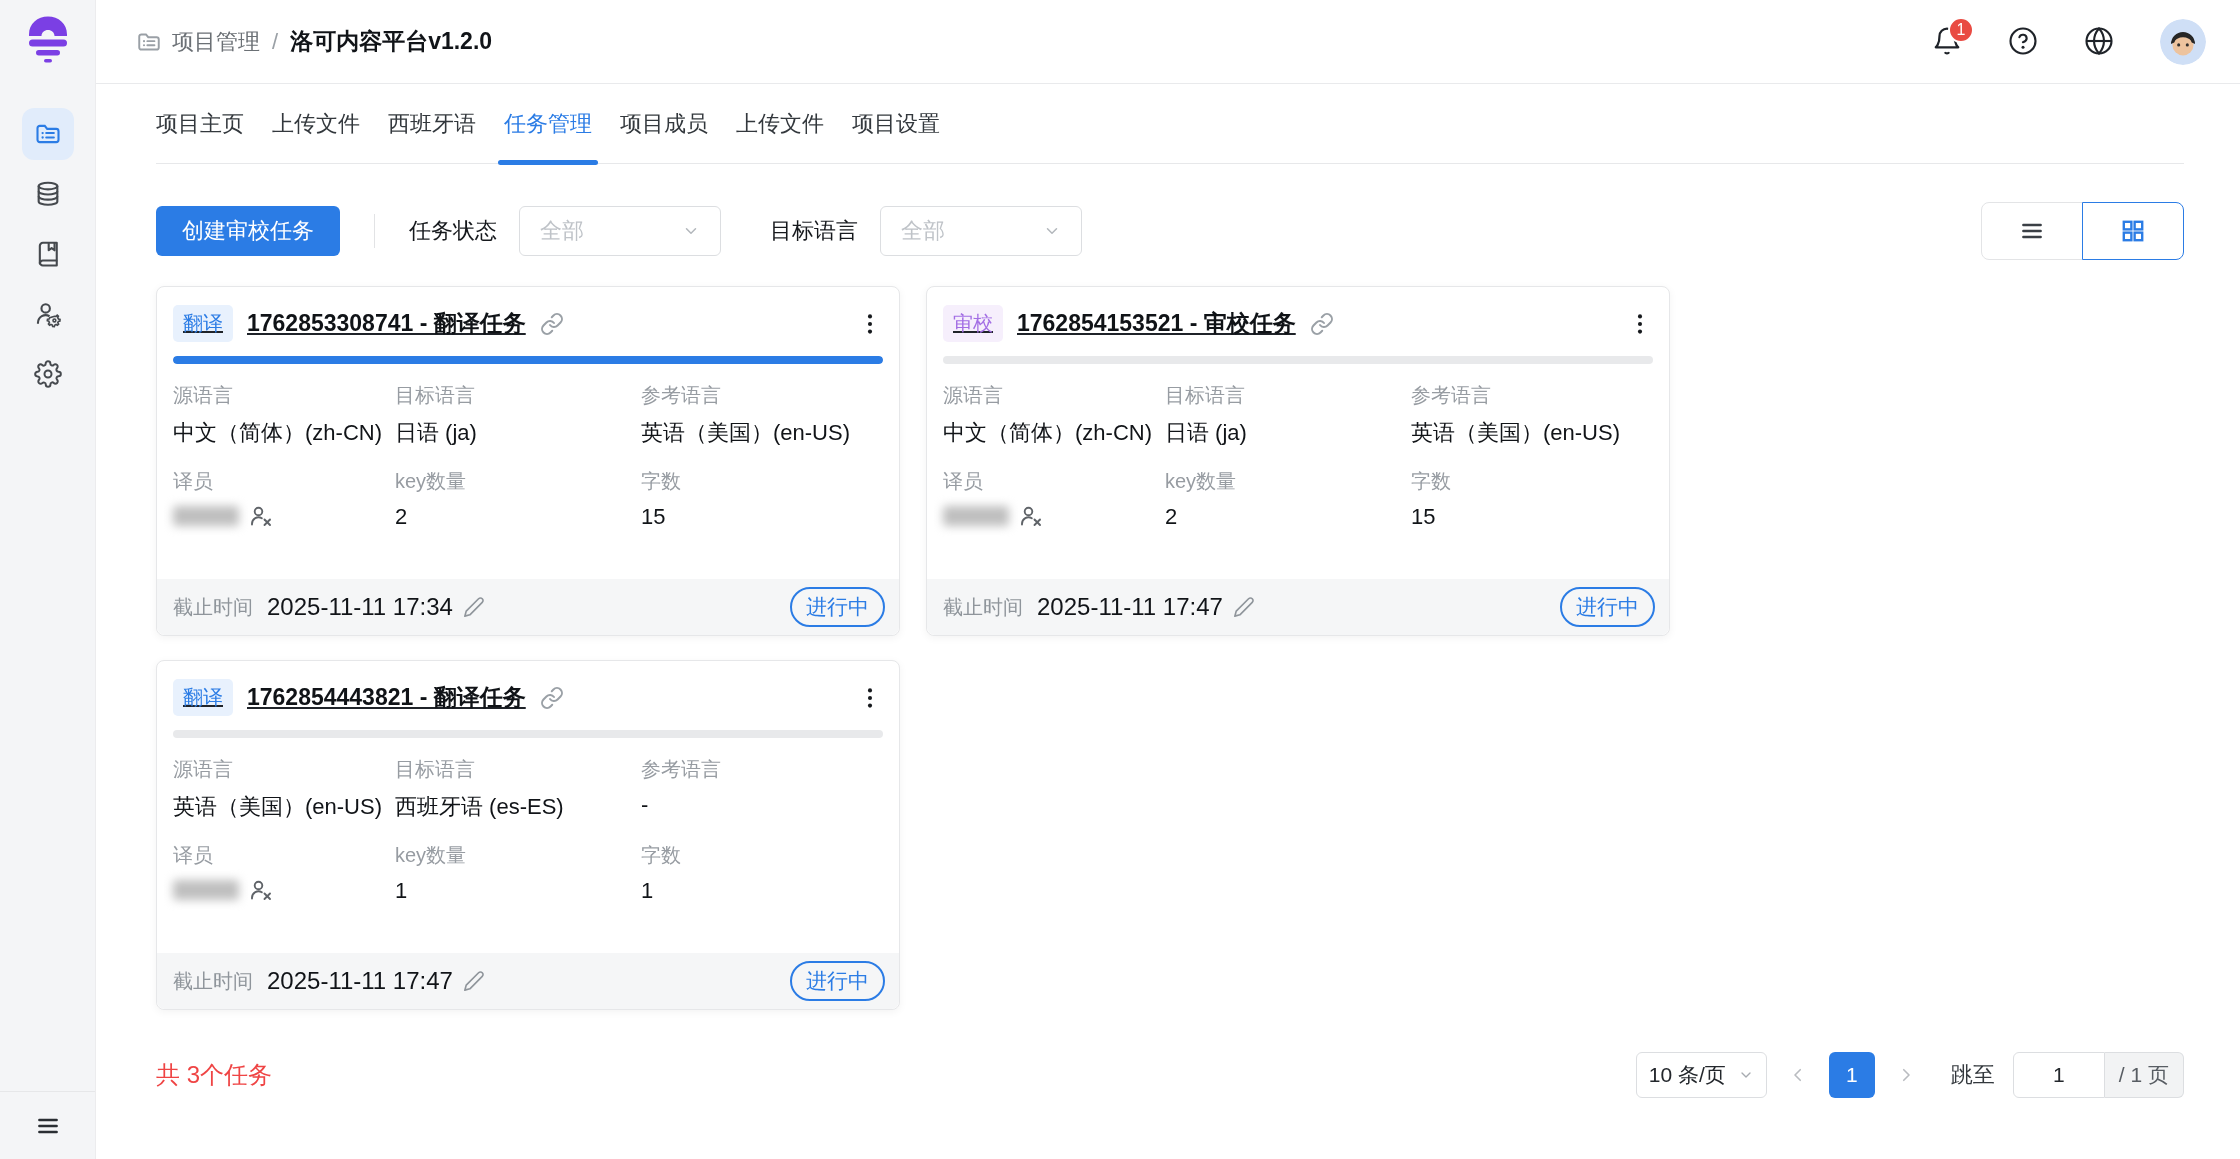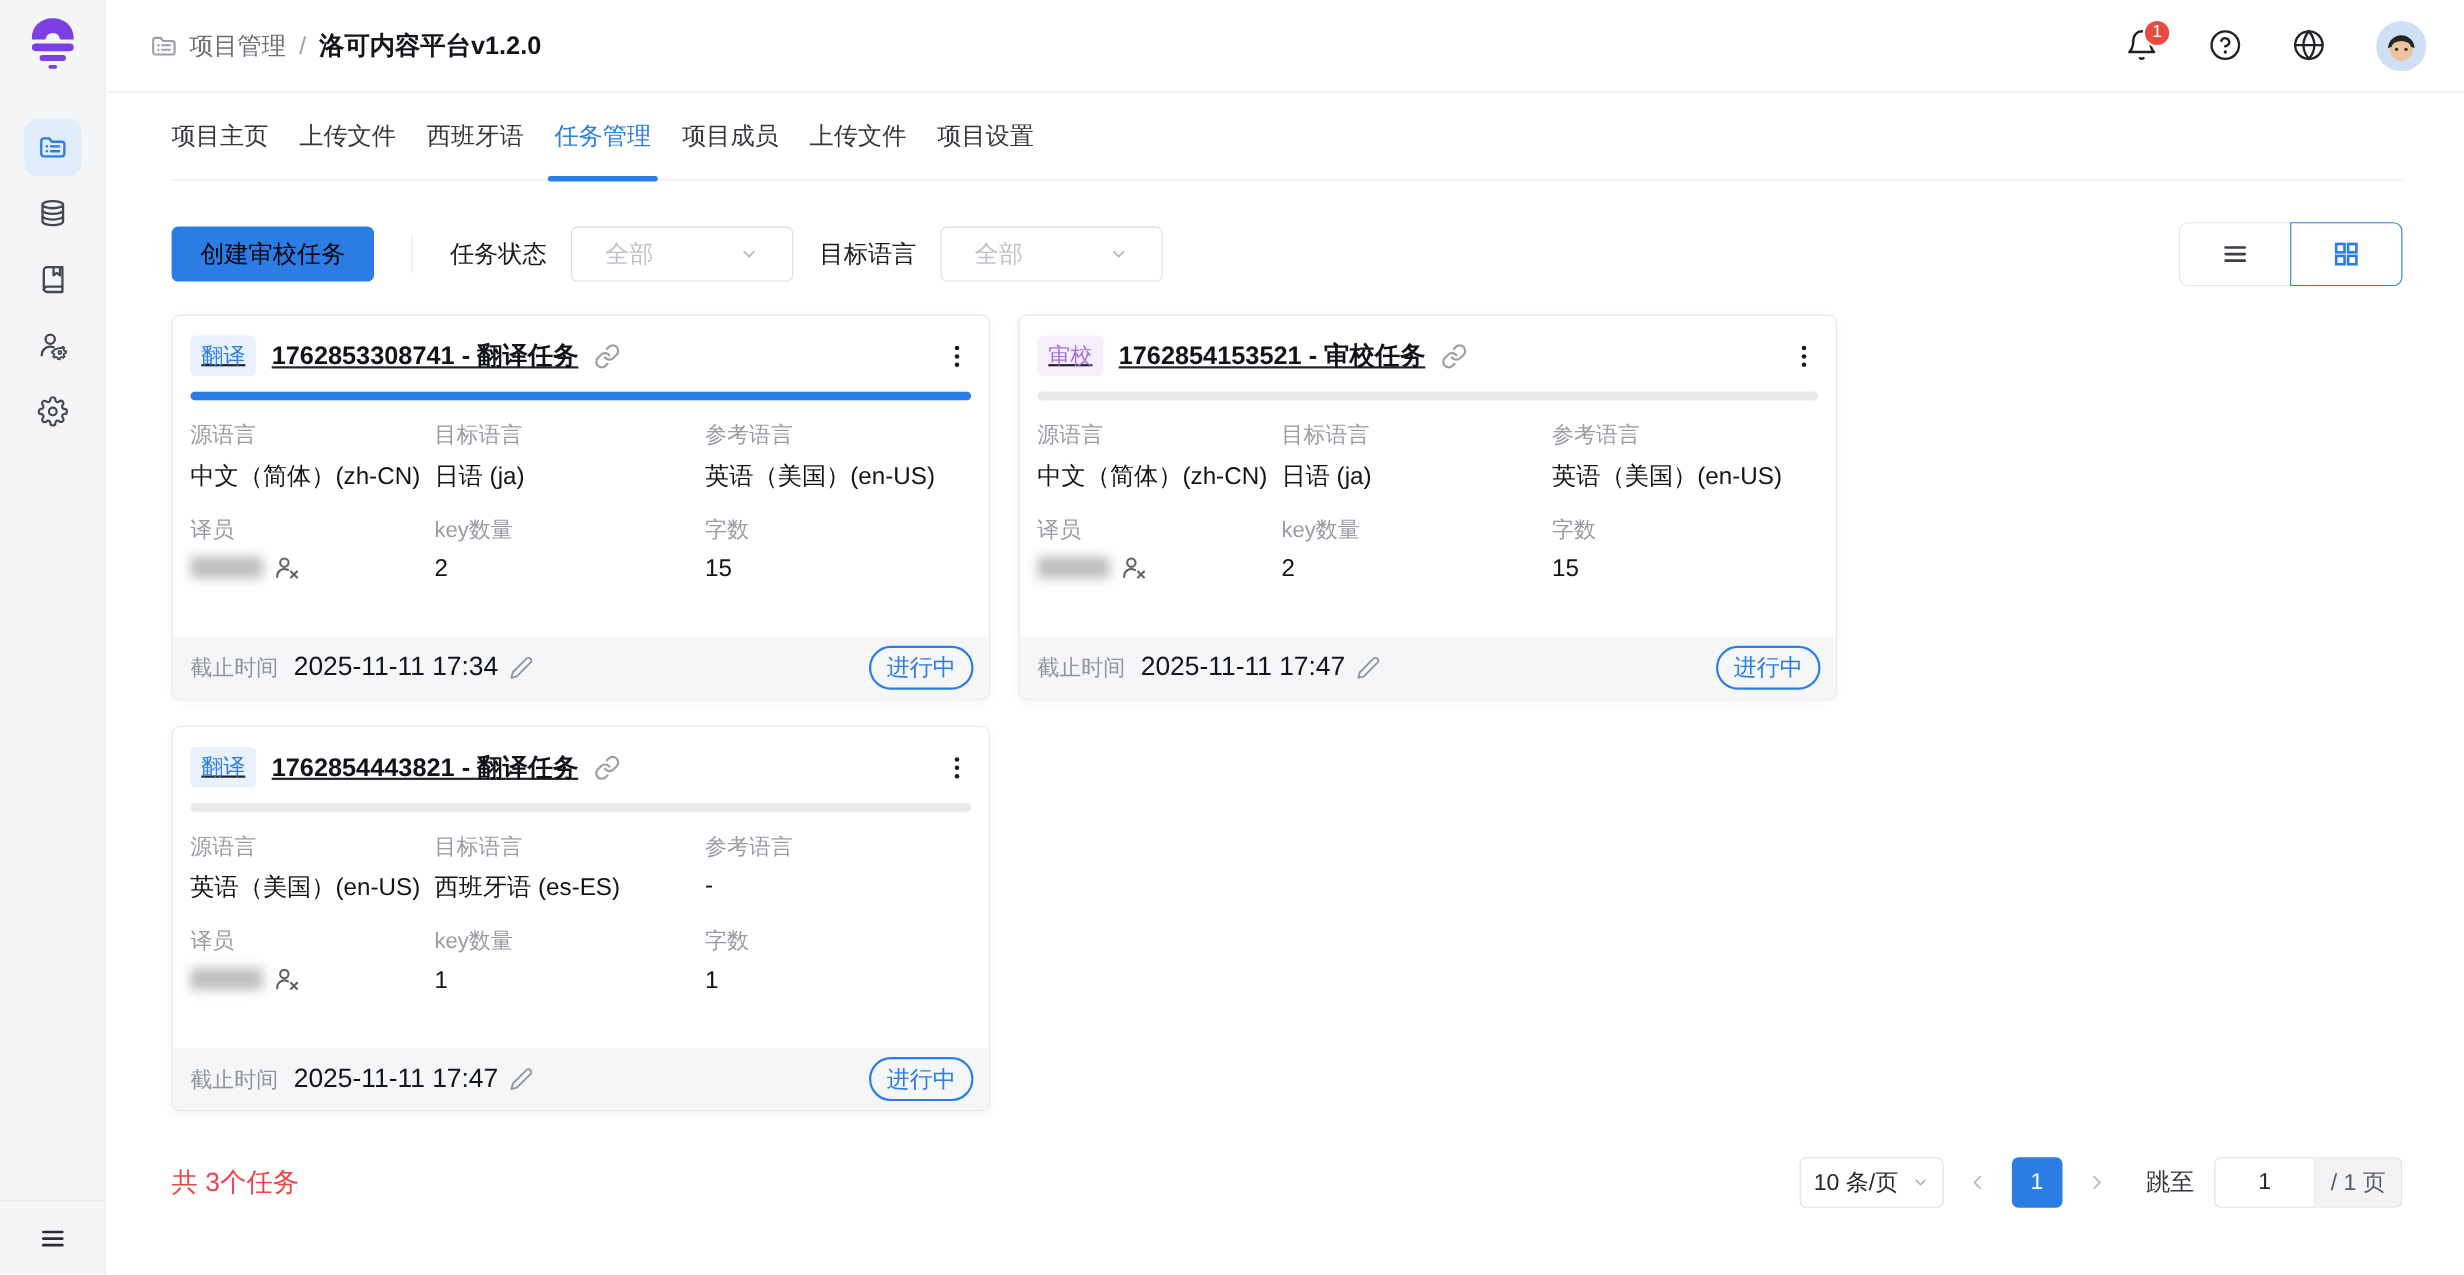--- a/index.html
+++ b/index.html
@@ -42,27 +42,27 @@
   
   .tabs { display:flex; gap:28px; height:80px; align-items:center; border-bottom:1px solid #e7e8ea; }
   .tab { font-size:22px; color:#33383d; cursor:pointer; position:relative; height:100%;
     display:flex; align-items:center; }
   .tab.active { color:#2b7ce5; font-weight:500; }
   .tab.active::after { content:""; position:absolute; left:-6px; right:-6px; bottom:-2px;
     height:5px; border-radius:3px; background:#2b7ce5; }
 
   
   .toolbar { margin-top:38px; display:flex; align-items:center; }
-  .btn-primary { background:#2b7ce5; color:#000000; font-size:22px; border:none; border-radius:6px;
+  .btn-primary { background:#2b7ce5; color:#ffffff; font-size:22px; border:none; border-radius:6px;
     height:50px; padding:0 26px; cursor:pointer; font-family:inherit; }
   .vdiv { width:1px; height:34px; background:#e2e3e5; margin:0 34px; }
   .filter-label { font-size:22px; color:#16191d; font-weight:500; margin-right:22px; }
   .select { width:202px; height:50px; border:1px solid #dcdee1; border-radius:6px; background:#fff;
-    display:flex; align-items:center; justify-content:space-between; padding:0 30px;
-    font-size:22px; color:#bfc3c8; cursor:pointer; margin-right:24px; }
+    display:flex; align-items:center; justify-content:space-between; padding:0 20px;
+    font-size:22px; color:#bfc3c8; cursor:pointer; margin-right:49px; }
   .select svg { width:18px; height:18px; color:#b3b7bc; }
   .seg { margin-left:auto; display:flex; }
   .seg-btn { width:102px; height:58px; background:#fff; border:1px solid #e3e4e6; display:flex;
     align-items:center; justify-content:center; cursor:pointer; color:#3a3f45; }
   .seg-btn.left { border-radius:8px 0 0 8px; }
   .seg-btn.right { border-radius:0 8px 8px 0; margin-left:-1px; }
   .seg-btn.active { border-color:#2b7ce5; color:#2b7ce5; z-index:1; }
   .seg-btn svg { width:26px; height:26px; }
 
   

